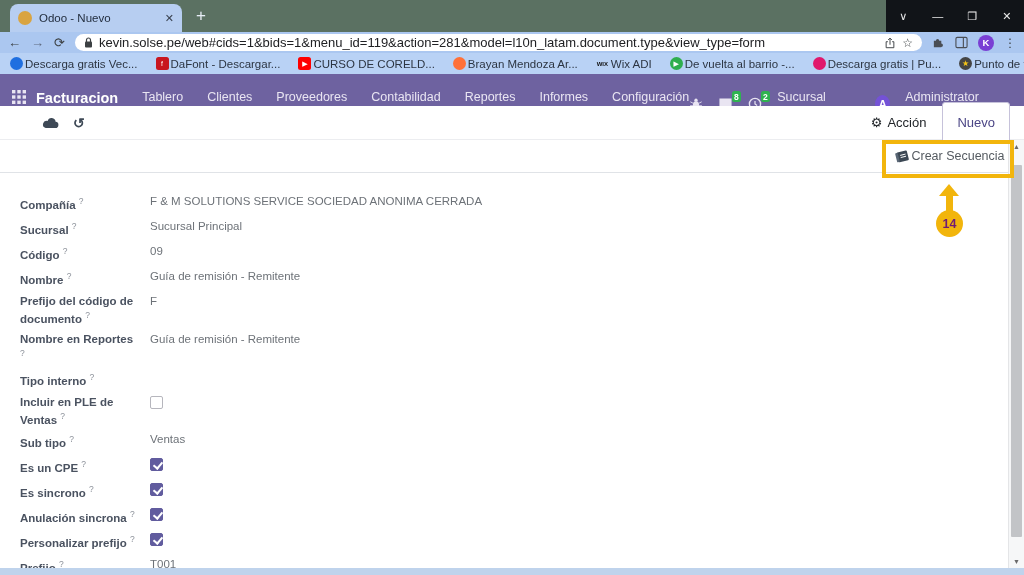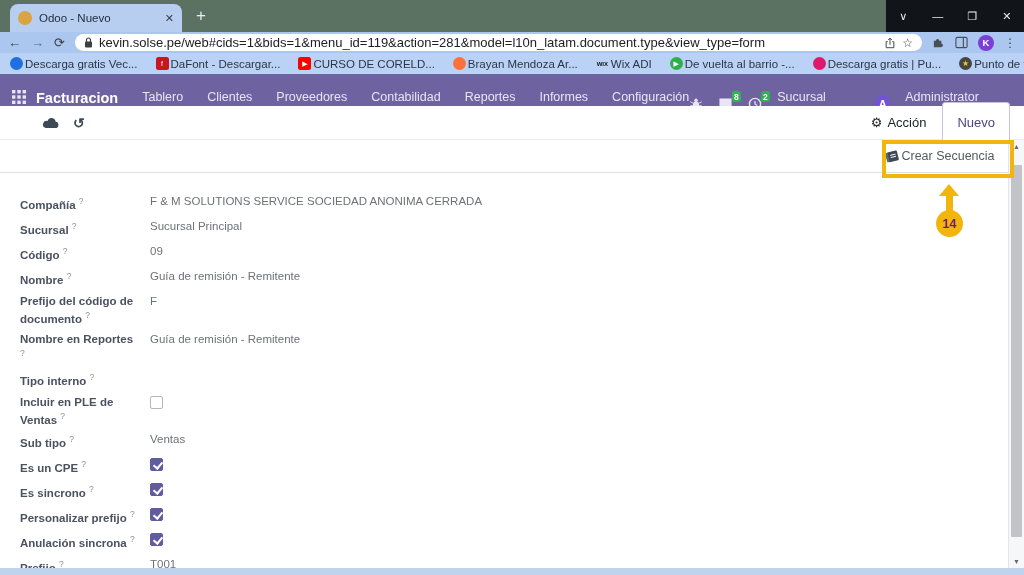--- a/index.html
+++ b/index.html
@@ -46,21 +46,21 @@
   .breadcrumb{font-size:15.5px;color:#4d5766;}
   .cpicons{display:flex;align-items:center;gap:14px;margin-left:12px;}
   .undo{font-size:14px;font-weight:bold;color:#3e4956;transform:scaleX(-1);display:inline-block;}
   .cpright{margin-left:auto;display:flex;align-items:center;gap:16px;}
   .actionlbl{font-size:13px;color:#212529;display:flex;align-items:center;gap:5px;}
   .gear{font-size:13px;color:#212529;}
   .btn-nuevo{font-size:13px;color:#4b4585;background:#fff;border:1px solid #c6c2da;border-radius:3px;padding:12px 14px;}
 
   
   .buttonband{position:absolute;left:0;top:140px;width:1024px;height:32px;background:#fff;border-bottom:1px solid #e0e3e7;}
-  .btn-seq{position:absolute;right:22px;top:2px;width:126px;height:28px;background:#fff;display:flex;align-items:center;justify-content:center;gap:0;font-size:12.5px;color:#555b61;}
+  .btn-seq{position:absolute;right:12px;top:2px;width:126px;height:28px;background:#fff;display:flex;align-items:center;justify-content:center;gap:0;font-size:12.5px;color:#555b61;}
   .sheet{position:absolute;left:0;top:173px;right:16px;bottom:7px;background:#fff;padding:20px 36px 0 20px;box-sizing:border-box;}
   .frow{display:grid;grid-template-columns:120px 1fr;column-gap:10px;min-height:20px;margin-bottom:5px;align-items:start;}
   .flabel{font-size:11.5px;font-weight:bold;color:#4a5260;line-height:14px;padding-top:1px;}
   .flabel sup{color:#8a8f98;font-size:8.5px;font-weight:normal;}
   .fvalue{font-size:11.5px;color:#6d7278;line-height:14px;padding-top:1px;}
   .cb{width:13px;height:13px;border-radius:2px;border:1px solid #b6b6bd;background:#fff;box-sizing:border-box;margin-top:1px;}
   .cb.checked{background:#615c9e;border-color:#615c9e;position:relative;}
   .cb.checked::after{content:"";position:absolute;left:3.5px;top:0.5px;width:4px;height:7px;border:solid #fff;border-width:0 2px 2px 0;transform:rotate(40deg);}
   .finput{border-bottom:1px solid #46505e;padding-bottom:3px;color:#6d7278;font-size:11.5px;width:100%;}
 
@@ -310,27 +310,27 @@
             <div class="cb checked"></div>
           </div>
         </div>
         <div class="frow">
           <div class="flabel">Es sincrono <sup>?</sup></div>
           <div class="fvalue">
             <div class="cb checked"></div>
           </div>
         </div>
         <div class="frow">
+          <div class="flabel">Anulación sincrona <sup>?</sup></div>
+          <div class="fvalue">
+            <div class="cb checked"></div>
+          </div>
+        </div>
+        <div class="frow">
           <div class="flabel">Personalizar prefijo <sup>?</sup></div>
-          <div class="fvalue">
-            <div class="cb checked"></div>
-          </div>
-        </div>
-        <div class="frow">
-          <div class="flabel">Anulación sincrona <sup>?</sup></div>
           <div class="fvalue">
             <div class="cb checked"></div>
           </div>
         </div>
         <div class="frow">
           <div class="flabel">Prefijo <sup>?</sup></div>
           <div class="fvalue">
             <div class="finput">T001</div>
           </div>
         </div>

